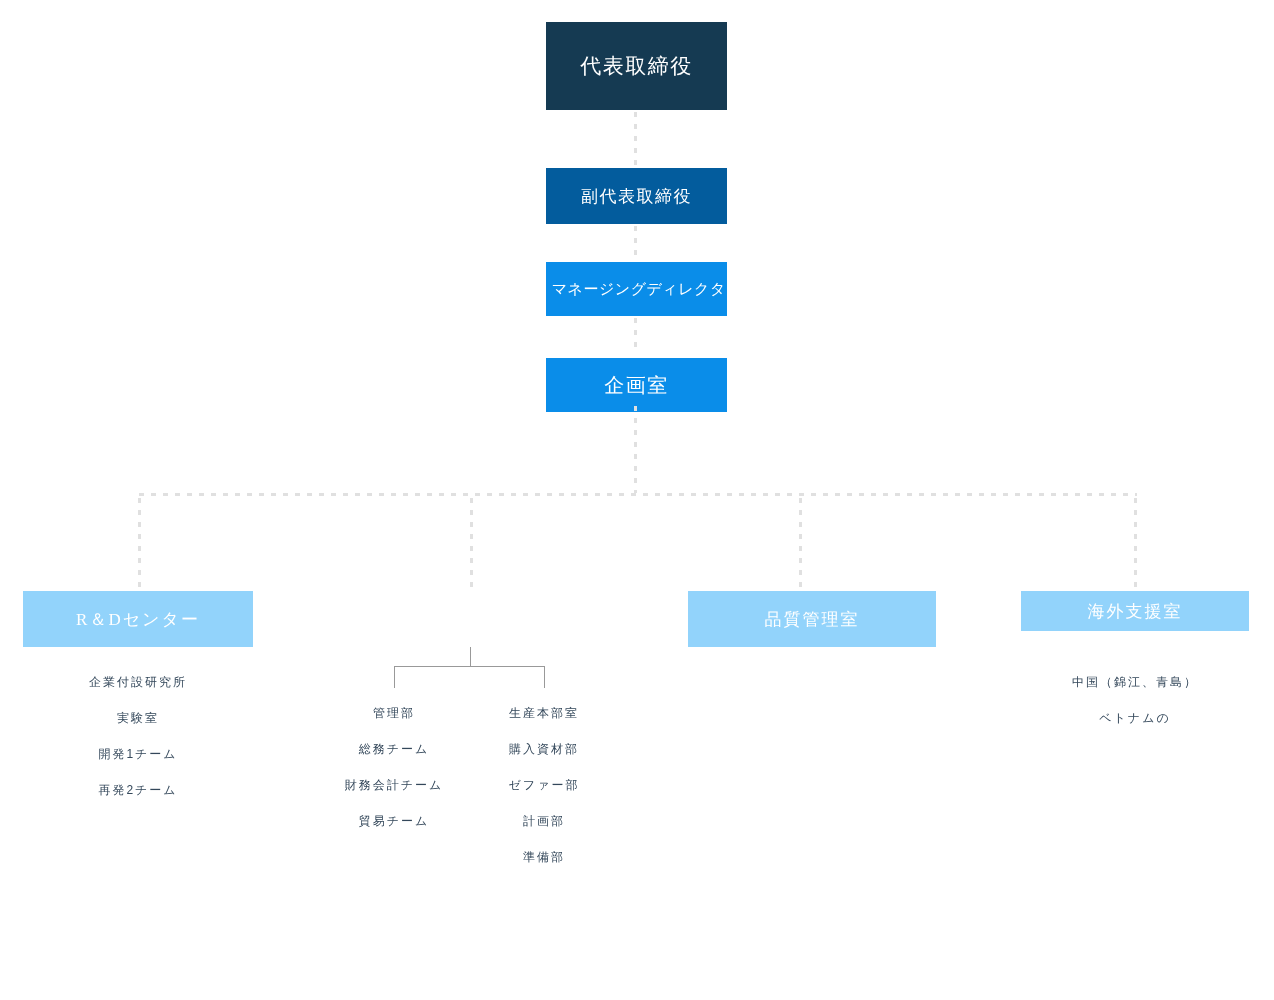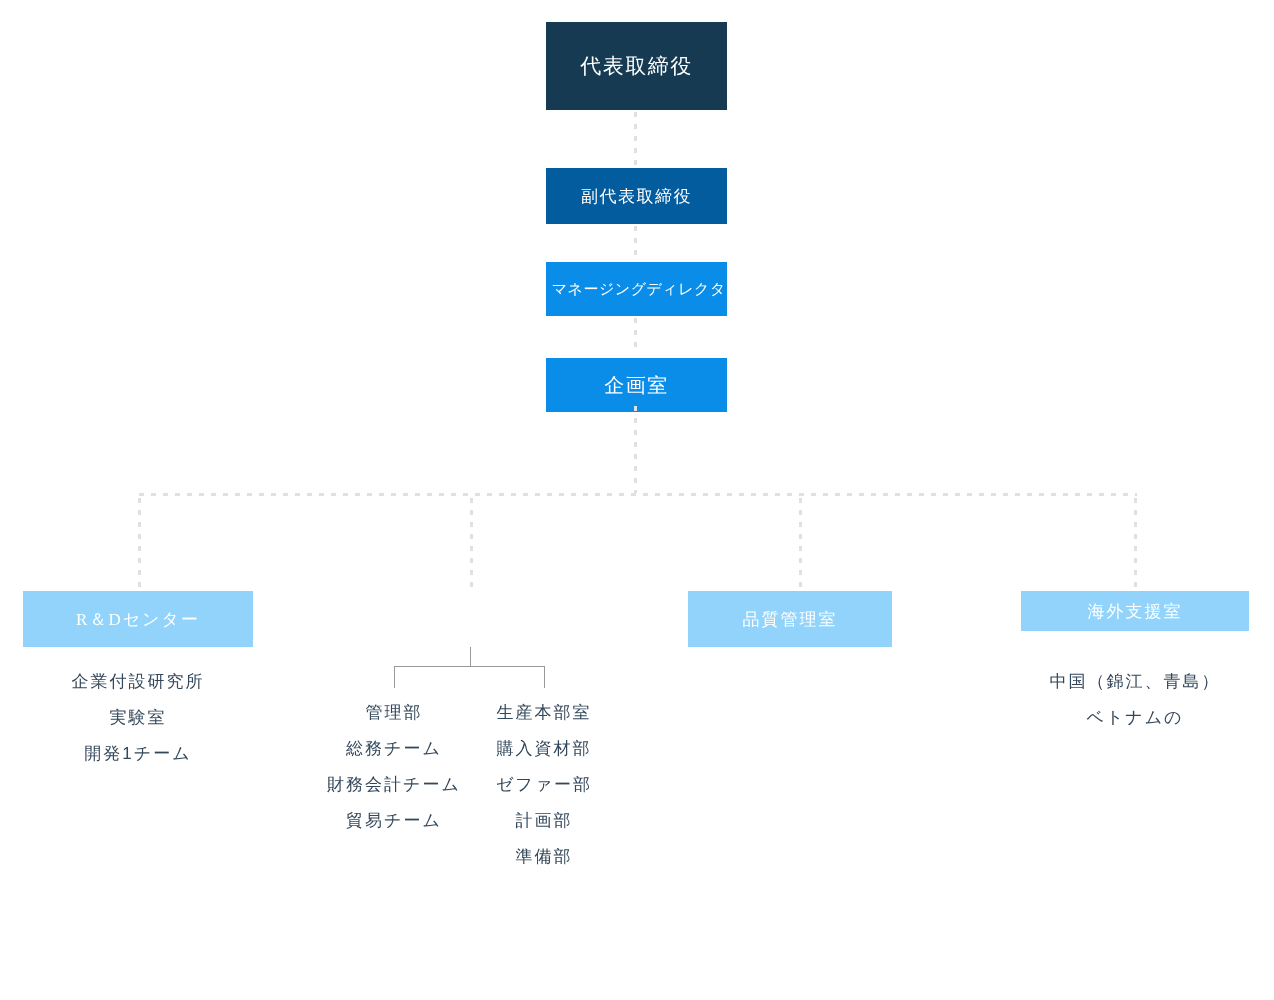--- a/index.html
+++ b/index.html
@@ -44,21 +44,21 @@
   .dash-h{
     position:absolute;height:3px;
     background:repeating-linear-gradient(to right,var(--dashed-connector) 0 5px,transparent 5px 12px);
   }
   .solid-v{position:absolute;width:1px;background:var(--solid-connector);}
   .solid-h{position:absolute;height:1px;background:var(--solid-connector);}
   .org-list{
     position:absolute;
     text-align:center;
     color:var(--list-text);
-    font-size:17px;
+    font-size:12px;
     letter-spacing:2px;
   }
   .org-list .li{
     line-height:36px;
     height:36px;
     white-space:nowrap;
   }
 </style>
 </head>
 <body>
@@ -91,32 +91,33 @@
   <div class="dash-v" style="left:138px;top:498px;height:92px;"></div>
   <div class="dash-v" style="left:470px;top:498px;height:92px;"></div>
   <div class="dash-v" style="left:799px;top:498px;height:92px;"></div>
   <div class="dash-v" style="left:1134px;top:498px;height:92px;"></div>
 
   <div class="node department" style="left:23px;top:591px;width:230px;height:56px;">
     <span>R＆Dセンター</span>
   </div>
 
 
-  <div class="node department" style="left:688px;top:591px;width:204px;height:56px;">
+  <div class="node department" style="left:688px;top:591px;width:248px;height:56px;">
     <span>品質管理室</span>
   </div>
 
   <div class="node department" style="left:1021px;top:591px;width:228px;height:40px;">
     <span>海外支援室</span>
   </div>
 
   <div class="org-list" style="left:23px;top:664px;width:230px;">
     <div class="li">企業付設研究所</div>
     <div class="li">実験室</div>
     <div class="li">開発1チーム</div>
+    <div class="li">再発2チーム</div>
   </div>
 
   <div class="solid-v" style="left:470px;top:647px;height:19px;"></div>
   <div class="solid-h" style="left:394px;top:666px;width:150px;"></div>
   <div class="solid-v" style="left:394px;top:666px;height:22px;"></div>
   <div class="solid-v" style="left:544px;top:666px;height:22px;"></div>
 
   <div class="org-list" style="left:314px;top:695px;width:160px;">
     <div class="li">管理部</div>
     <div class="li">総務チーム</div>

